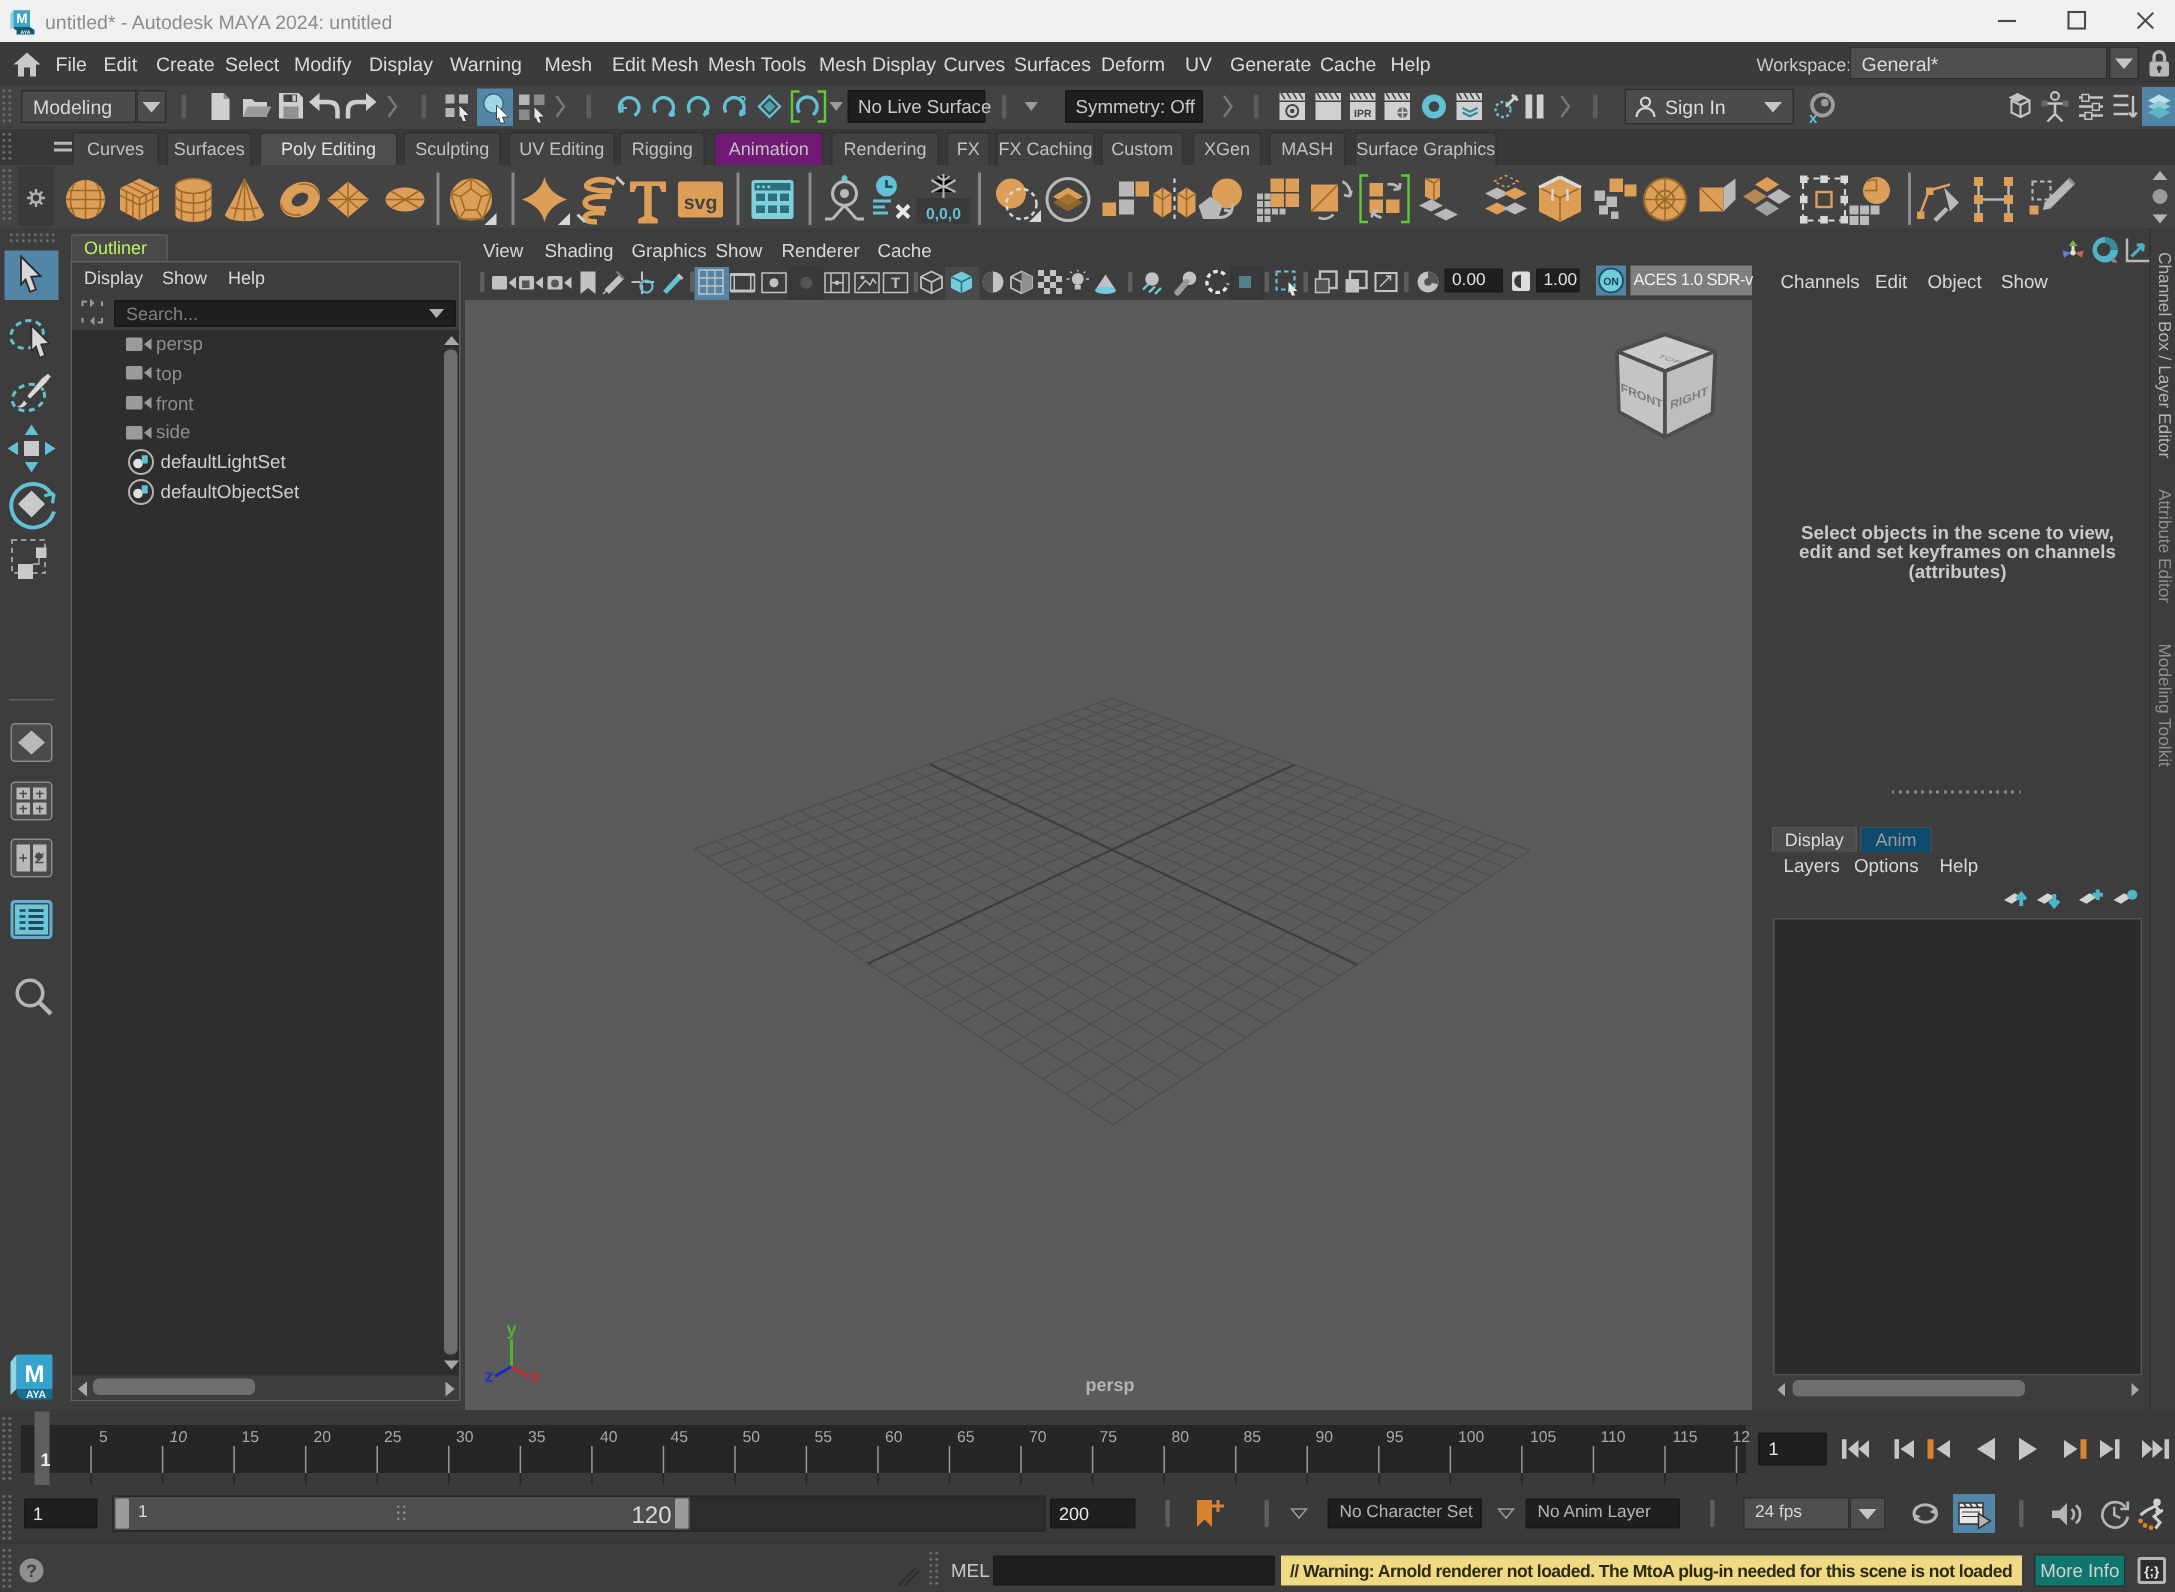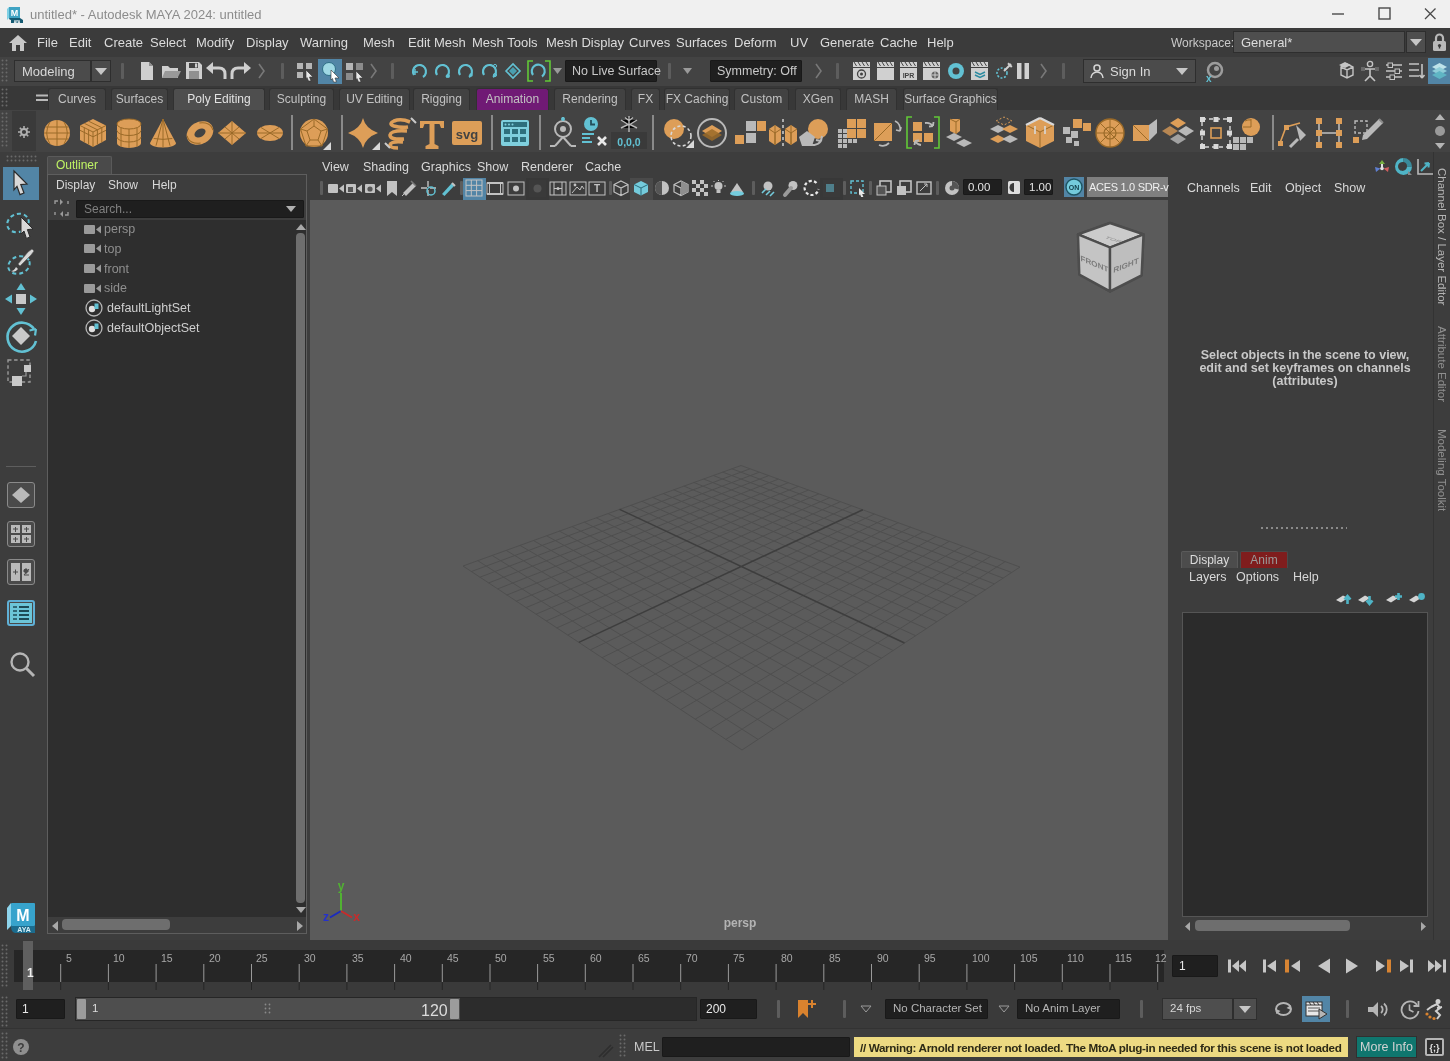--- a/index.html
+++ b/index.html
@@ -962,21 +962,21 @@
  <path d="M1 1 V16 H16" stroke="#b9b9b9" stroke-width="1.6" fill="none"></path>
  <path d="M4 13 L12 5 M12 5 l-4.5 0.5 M12 5 l-0.5 4.5" stroke="#4fb4c6" stroke-width="2" fill="none"></path>
 </svg>
 <div class="txt" style="left:1187px;top:181px;font-size:12.5px;color:#d8d8d8;">Channels</div>
 <div class="txt" style="left:1250px;top:181px;font-size:12.5px;color:#d8d8d8;">Edit</div>
 <div class="txt" style="left:1285px;top:181px;font-size:12.5px;color:#d8d8d8;">Object</div>
 <div class="txt" style="left:1334px;top:181px;font-size:12.5px;color:#d8d8d8;">Show</div>
 <div class="txt" style="left:1180px;top:349px;width:250px;text-align:center;font-size:12.5px;font-weight:bold;color:#c9c9c9;line-height:13px;">Select objects in the scene to view,<br>edit and set keyframes on channels<br>(attributes)</div>
 <div class="abs" style="left:1261px;top:527px;width:86px;height:2px;background:repeating-linear-gradient(90deg,#8a8a8a 0 2px,transparent 2px 5px);"></div>
 <div class="abs" style="left:1181px;top:551px;width:57px;height:17px;background:#4c4c4c;border:1px solid #5a5a5a;border-bottom:none;border-radius:2px 2px 0 0;text-align:center;font-size:12px;color:#dcdcdc;line-height:16px;">Display</div>
-<div class="abs" style="left:1240px;top:551px;width:48px;height:17px;background:#7f1d1d;border:1px solid #4a4a4a;border-bottom:none;border-radius:2px 2px 0 0;text-align:center;font-size:12px;color:#9a9a9a;line-height:16px;">Anim</div>
+<div class="abs" style="left:1240px;top:551px;width:48px;height:17px;background:#0c4a6e;border:1px solid #4a4a4a;border-bottom:none;border-radius:2px 2px 0 0;text-align:center;font-size:12px;color:#9a9a9a;line-height:16px;">Anim</div>
 <div class="txt" style="left:1189px;top:570px;font-size:12.5px;color:#d8d8d8;">Layers</div>
 <div class="txt" style="left:1236px;top:570px;font-size:12.5px;color:#d8d8d8;">Options</div>
 <div class="txt" style="left:1293px;top:570px;font-size:12.5px;color:#d8d8d8;">Help</div>
 <svg style="left:1336px;top:592px;" width="17" height="14" viewBox="0 0 17 14">
     <path d="M0 8 L7 3.5 L12 6 L5 10.5 Z" fill="#d4d4d4"></path>
     <path d="M11.5 12 V5 M8.5 7.5 L11.5 4 L14.5 7.5" stroke="#4fb4c6" stroke-width="2.6" fill="none"></path>
   </svg>
 <svg style="left:1358px;top:592px;" width="17" height="14" viewBox="0 0 17 14">
     <path d="M0 8 L7 3.5 L12 6 L5 10.5 Z" fill="#d4d4d4"></path>
     <path d="M11.5 4 V11 M8.5 8.5 L11.5 12 L14.5 8.5" stroke="#4fb4c6" stroke-width="2.6" fill="none"></path>
@@ -1072,21 +1072,21 @@
     <path d="M1014.6 964 L1014.6 982" stroke="#9a9a9a" stroke-width="1"></path>
     <path d="M1014.6 982 L1014.6 990" stroke="#262626" stroke-width="1"></path>
     <path d="M1062.3 964 L1062.3 982" stroke="#9a9a9a" stroke-width="1"></path>
     <path d="M1062.3 982 L1062.3 990" stroke="#262626" stroke-width="1"></path>
     <path d="M1110.0 964 L1110.0 982" stroke="#9a9a9a" stroke-width="1"></path>
     <path d="M1110.0 982 L1110.0 990" stroke="#262626" stroke-width="1"></path>
     <path d="M1157.7 964 L1157.7 982" stroke="#9a9a9a" stroke-width="1"></path>
     <path d="M1157.7 982 L1157.7 990" stroke="#262626" stroke-width="1"></path>
   </svg>
 <div class="txt" style="left:66px;top:952px;font-size:10.5px;color:#a8a8a8;">5</div>
-<div class="txt" style="left:113px;top:952px;font-size:10.5px;color:#a8a8a8;">10</div>
+<div class="txt" style="left:113px;top:952px;font-size:10.5px;color:#a8a8a8;font-style:italic;">10</div>
 <div class="txt" style="left:161px;top:952px;font-size:10.5px;color:#a8a8a8;">15</div>
 <div class="txt" style="left:209px;top:952px;font-size:10.5px;color:#a8a8a8;">20</div>
 <div class="txt" style="left:256px;top:952px;font-size:10.5px;color:#a8a8a8;">25</div>
 <div class="txt" style="left:304px;top:952px;font-size:10.5px;color:#a8a8a8;">30</div>
 <div class="txt" style="left:352px;top:952px;font-size:10.5px;color:#a8a8a8;">35</div>
 <div class="txt" style="left:400px;top:952px;font-size:10.5px;color:#a8a8a8;">40</div>
 <div class="txt" style="left:447px;top:952px;font-size:10.5px;color:#a8a8a8;">45</div>
 <div class="txt" style="left:495px;top:952px;font-size:10.5px;color:#a8a8a8;">50</div>
 <div class="txt" style="left:543px;top:952px;font-size:10.5px;color:#a8a8a8;">55</div>
 <div class="txt" style="left:590px;top:952px;font-size:10.5px;color:#a8a8a8;">60</div>

